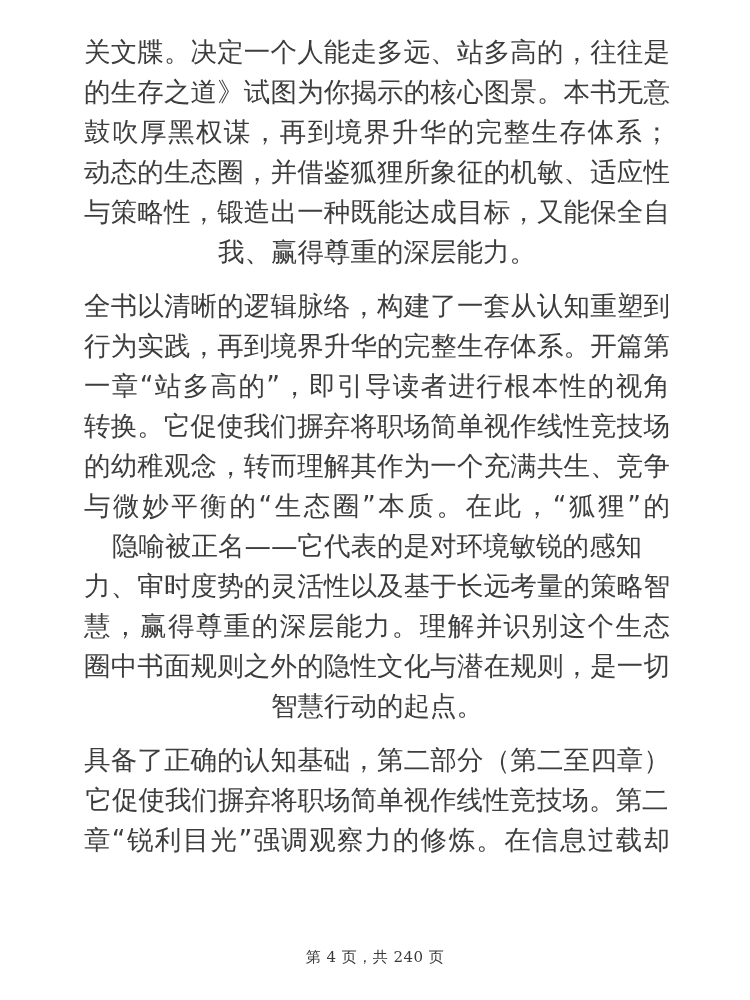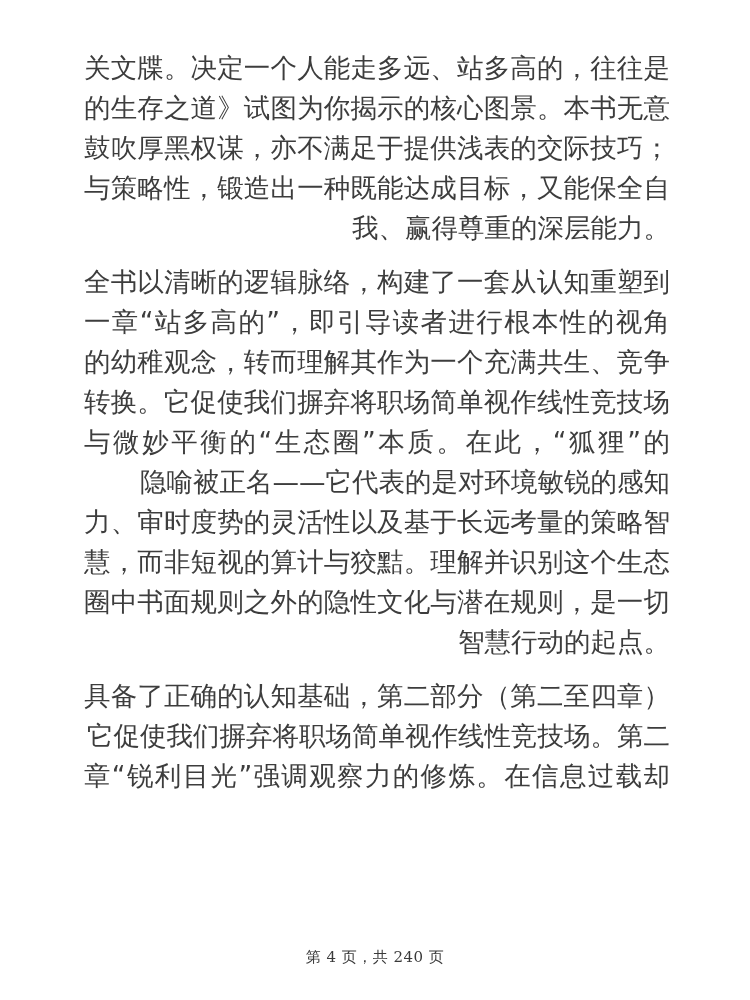--- a/index.html
+++ b/index.html
@@ -11,34 +11,34 @@
     position: relative;
     width: 750px;
     height: 1000px;
     background: #ffffff;
     overflow: hidden;
     font-family: "DejaVu Sans", sans-serif;
   }
   .content {
     position: absolute;
     left: 84px;
-    top: 48px;
+    top: 32px;
     width: 586px;
     color: #3d3d3d;
     font-size: 26.5px;
     line-height: 40px;
     font-weight: 400;
   }
   .para {
     margin: 0 0 14px 0;
   }
   .line {
     height: 40px;
     white-space: nowrap;
-    text-align: right;
+    text-align: center;
   }
   .line.fill {
     white-space: normal;
     text-align: justify;
     text-align-last: justify;
     overflow: hidden;
   }
   .footer {
     position: absolute;
     left: 0;
@@ -53,33 +53,35 @@
   }
 </style>
 </head>
 <body>
 
 <div class="page">
   <div class="content">
       <div class="para">
         <div class="line fill">关文牒。决定一个人能走多远、站多高的，往往是</div>
         <div class="line fill">的生存之道》试图为你揭示的核心图景。本书无意</div>
-        <div class="line fill">鼓吹厚黑权谋，亦不满足于提供浅表的交际技巧；</div>
+        <div class="line fill">鼓吹厚黑权谋，再到境界升华的完整生存体系；</div>
+        <div class="line fill">动态的生态圈，并借鉴狐狸所象征的机敏、适应性</div>
         <div class="line fill">与策略性，锻造出一种既能达成目标，又能保全自</div>
         <div class="line">我、赢得尊重的深层能力。</div>
       </div>
       <div class="para">
         <div class="line fill">全书以清晰的逻辑脉络，构建了一套从认知重塑到</div>
+        <div class="line fill">行为实践，再到境界升华的完整生存体系。开篇第</div>
         <div class="line fill">一章“站多高的”，即引导读者进行根本性的视角</div>
+        <div class="line fill">转换。它促使我们摒弃将职场简单视作线性竞技场</div>
         <div class="line fill">的幼稚观念，转而理解其作为一个充满共生、竞争</div>
-        <div class="line fill">转换。它促使我们摒弃将职场简单视作线性竞技场</div>
         <div class="line fill">与微妙平衡的“生态圈”本质。在此，“狐狸”的</div>
         <div class="line">隐喻被正名——它代表的是对环境敏锐的感知</div>
         <div class="line fill">力、审时度势的灵活性以及基于长远考量的策略智</div>
-        <div class="line fill">慧，而非短视的算计与狡黠。理解并识别这个生态</div>
+        <div class="line fill">慧，赢得尊重的深层能力。理解并识别这个生态</div>
         <div class="line fill">圈中书面规则之外的隐性文化与潜在规则，是一切</div>
         <div class="line">智慧行动的起点。</div>
       </div>
       <div class="para">
         <div class="line fill">具备了正确的认知基础，第二部分（第二至四章）</div>
         <div class="line">它促使我们摒弃将职场简单视作线性竞技场。第二</div>
         <div class="line fill">章“锐利目光”强调观察力的修炼。在信息过载却</div>
       </div>
     </div>
   <div class="footer">

